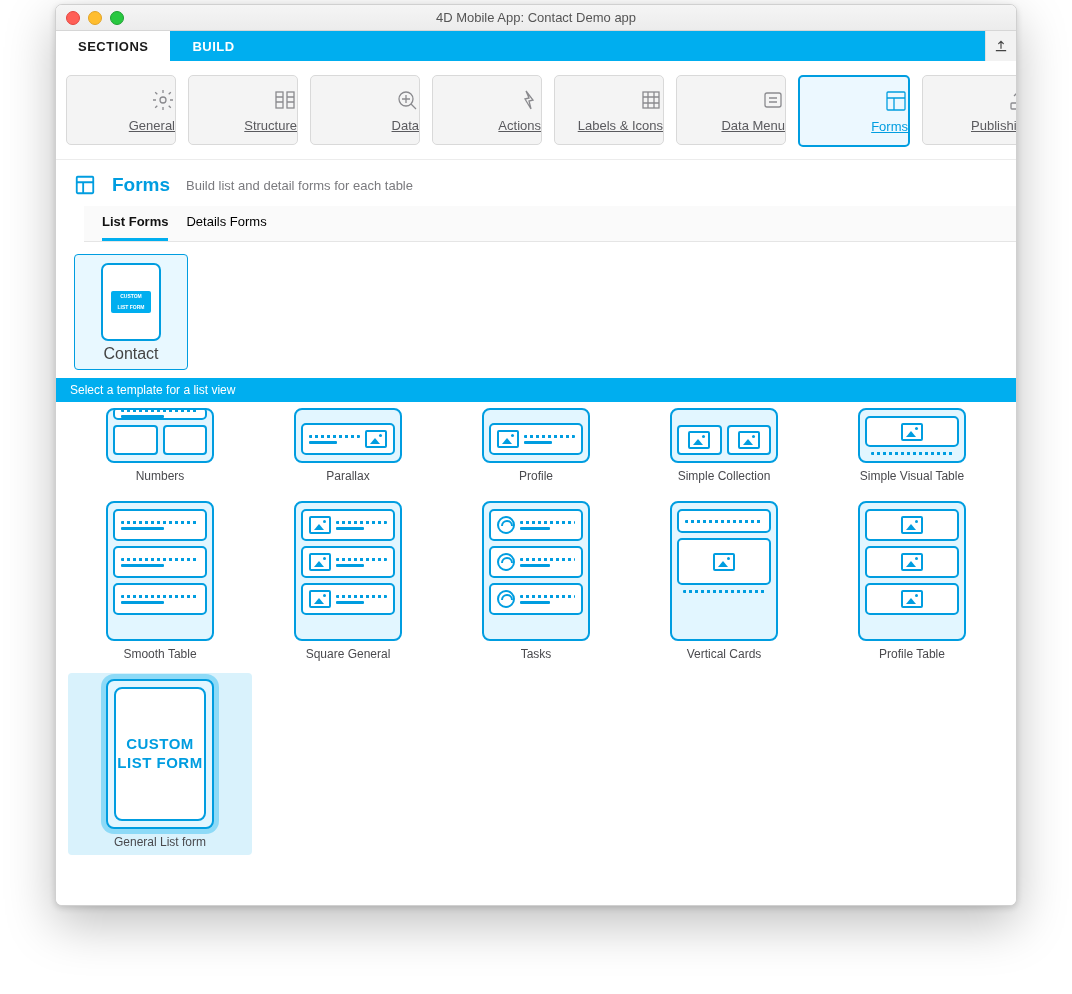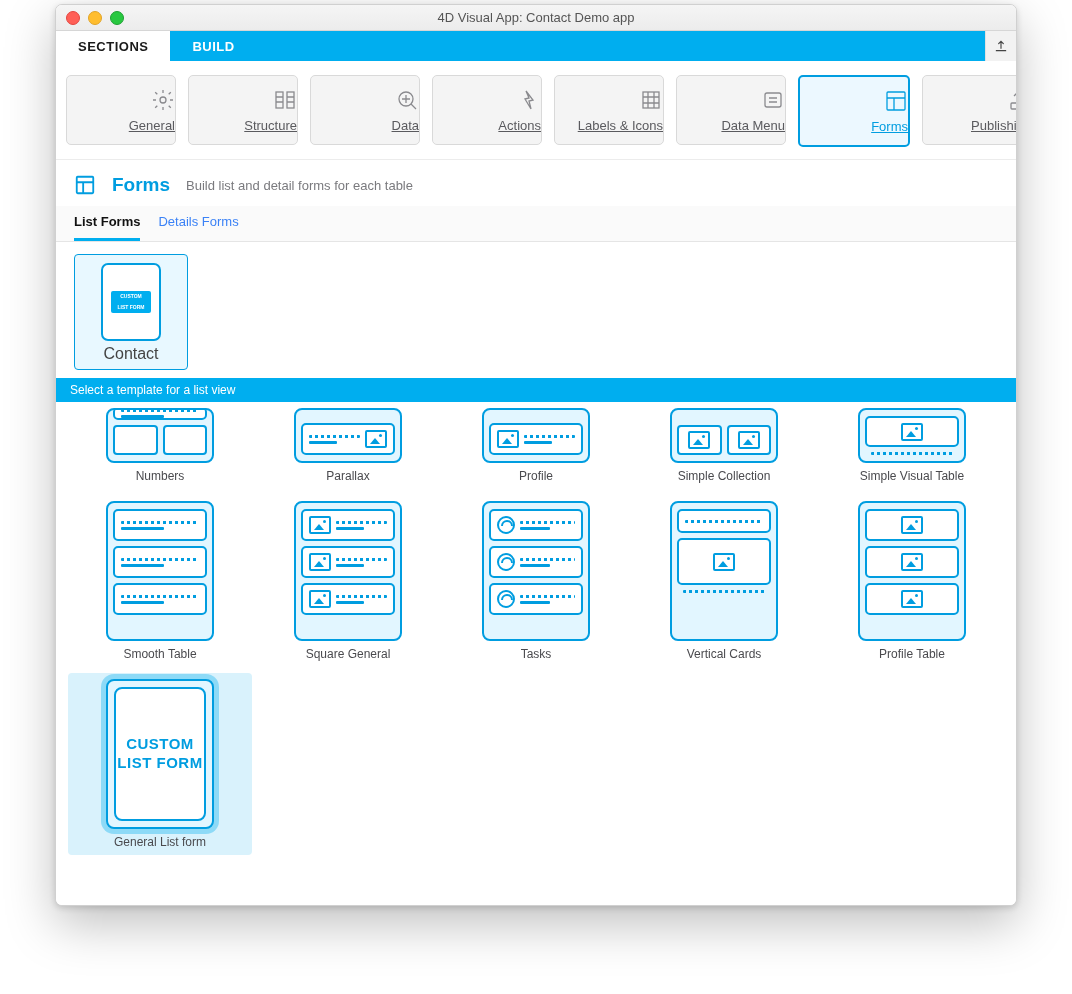--- a/index.html
+++ b/index.html
@@ -42,22 +42,22 @@
   }
   .section-btn.selected{border:2px solid var(--blue-strong);background:#ecf8ff;color:var(--blue-strong);}
   .section-btn svg{width:24px;height:24px;stroke:#8a8a8e;fill:none;stroke-width:1.3;}
   .section-btn.selected svg{stroke:var(--blue-strong);}
   
   .page-head{display:flex;align-items:center;gap:16px;padding:14px 18px 10px;}
   .page-head .glyph{width:22px;height:22px;}
   .page-title{color:var(--blue-strong);font-size:19px;font-weight:700;}
   .page-sub{color:#7a7a7e;font-size:13px;}
   
-  .form-tabs{display:flex;gap:18px;padding:0 18px;border-bottom:1px solid #e5e5e5;background:#fafafa;}
-  .form-tab{padding:8px 0 9px;font-size:13px;color:#3b82f6;cursor:pointer;}
+  .form-tabs{display:flex;gap:18px;padding:0 18px;border-bottom:1px solid #e5e5e5;background:#fafafa;margin-left:28px;}
+  .form-tab{padding:8px 0 9px;font-size:13px;color:#000000;cursor:pointer;}
   .form-tab.active{color:#111;font-weight:700;border-bottom:3px solid var(--blue);}
   
   .tables-row{padding:12px 18px 8px;display:flex;gap:14px;background:#fff;}
   .table-card{
     width:112px;height:108px;border:1px solid var(--blue-strong);border-radius:4px;background:#e8f8ff;
     display:flex;flex-direction:column;align-items:center;justify-content:flex-end;position:relative;cursor:pointer;padding-bottom:6px;
   }
   .table-card .thumb-phone{
     width:56px;height:74px;border:2.5px solid var(--blue-strong);border-radius:7px;background:#fff;
     display:flex;align-items:center;justify-content:center;margin-bottom:4px;
@@ -105,21 +105,21 @@
 <body>
 <div class="canvas">
   <div class="window">
 
     <div class="titlebar">
       <div class="traffic">
         <div class="dot red"></div>
         <div class="dot yellow"></div>
         <div class="dot green"></div>
       </div>
-      <div class="title">4D Visual App: Contact Demo app</div>
+      <div class="title">4D Mobile App: Contact Demo app</div>
     </div>
 
     <div class="tabs-row">
       <div class="tab active">
           <span>SECTIONS</span>
         </div>
       <div class="tab">
           <span>BUILD</span>
         </div>
       <div class="tabs-spacer"></div>

